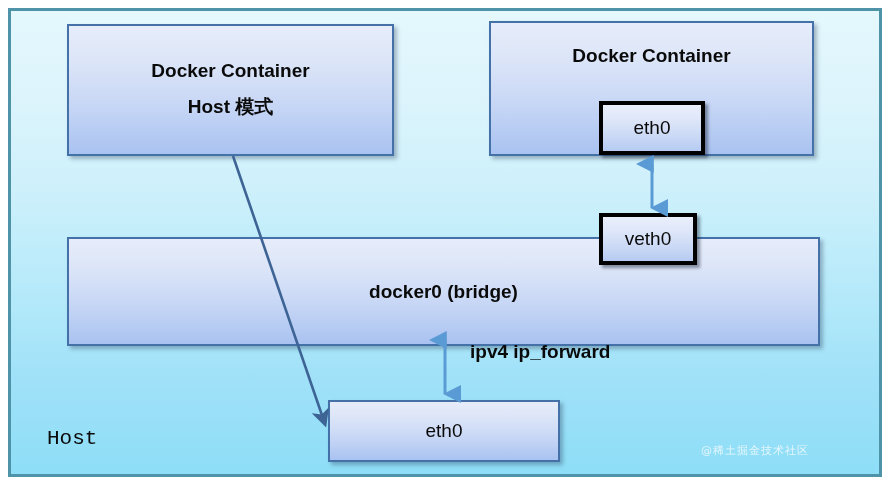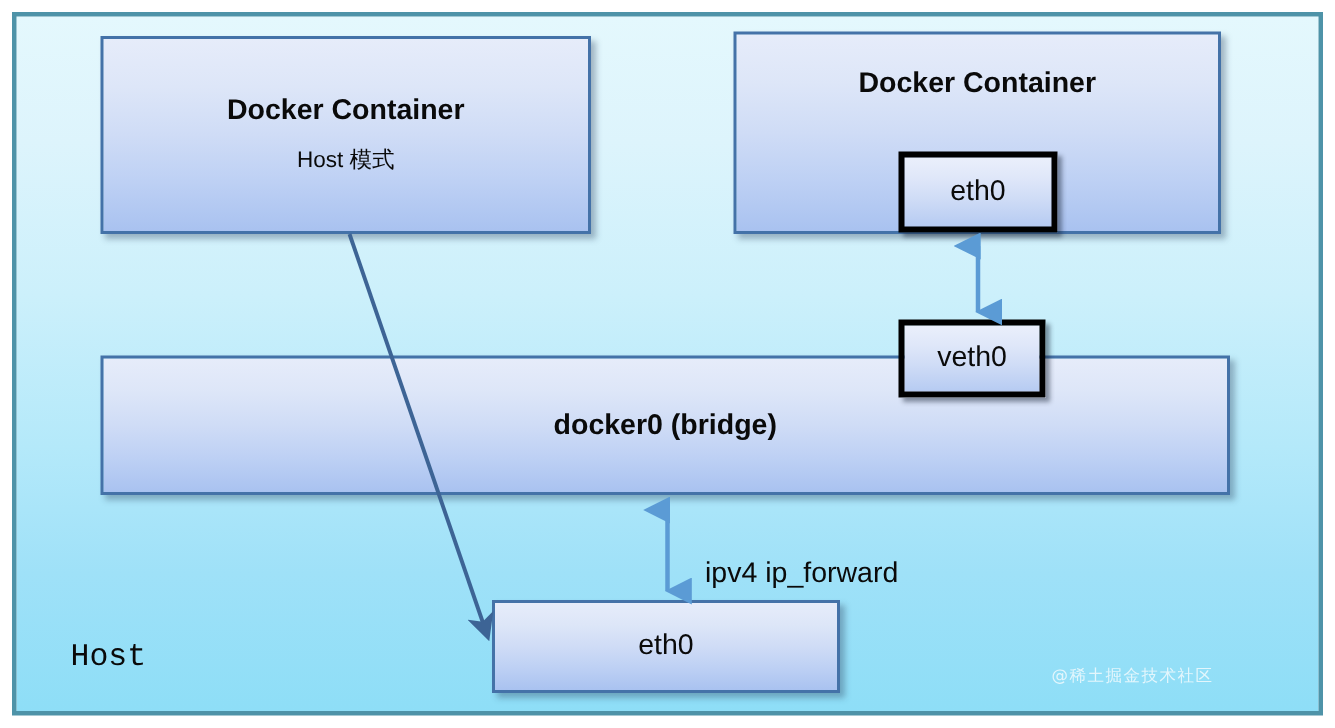--- a/index.html
+++ b/index.html
@@ -63,22 +63,22 @@
     height: 132px;
     justify-content: center;
   }
   #container-host-mode .node-title {
     font-size: 19px;
     font-weight: bold;
     line-height: 1.0;
     text-align: center;
   }
   #container-host-mode .node-subtitle {
-    font-size: 15px;
-    font-weight: normal;
+    font-size: 19px;
+    font-weight: bold;
     margin-top: 14px;
     text-align: center;
   }
 
   #container-bridge-mode {
     left: 489px;
     top: 21px;
     width: 325px;
     height: 135px;
     justify-content: flex-start;
@@ -88,21 +88,21 @@
     font-size: 19px;
     font-weight: bold;
     text-align: center;
   }
 
   
   #docker0-bridge {
     left: 67px;
     top: 237px;
     width: 753px;
-    height: 93px;
+    height: 109px;
     justify-content: center;
   }
   #docker0-bridge .node-title {
     font-size: 19px;
     font-weight: bold;
     text-align: center;
   }
 
   
   .iface {
@@ -158,22 +158,23 @@
   }
 
   
   .free-label {
     position: absolute;
     color: #0a0a0a;
     white-space: nowrap;
   }
   #label-ip-forward {
     left: 470px;
-    top: 372px;
-    font-size: 19px;
+    top: 341px;
+    font-size: 19px;
+    font-weight: bold;
   }
   #label-host {
     left: 44px;
     top: 424px;
     font-size: 21px;
     font-family: "Liberation Mono", "DejaVu Sans Mono", monospace;
   }
   #watermark {
     left: 698px;
     top: 440px;

